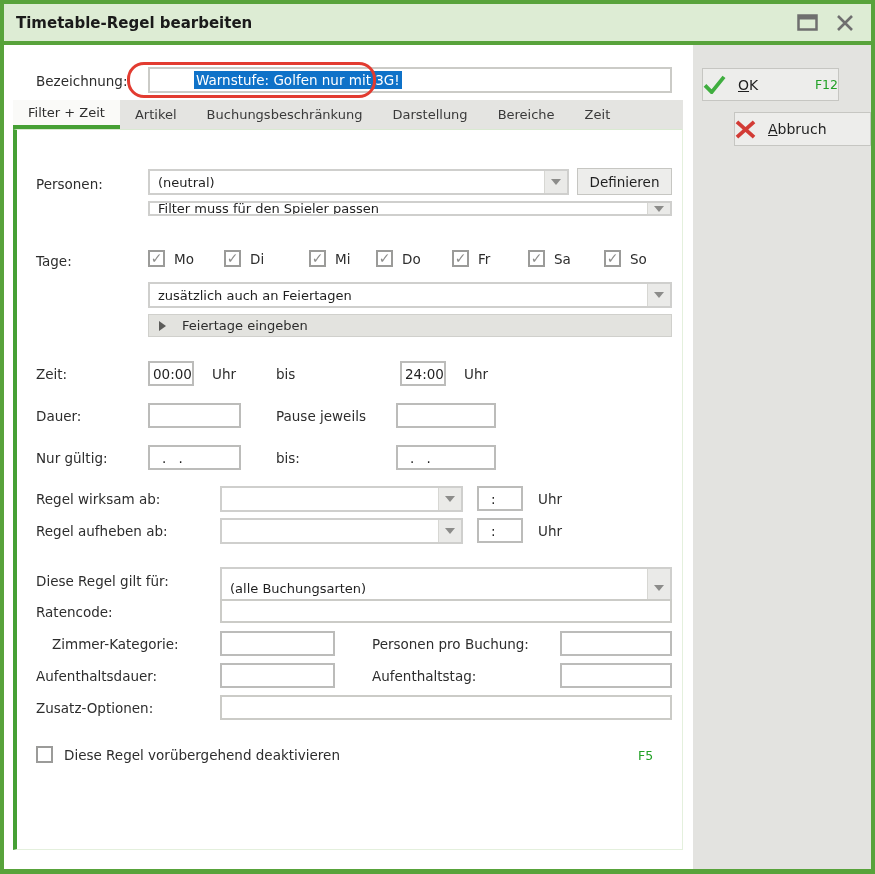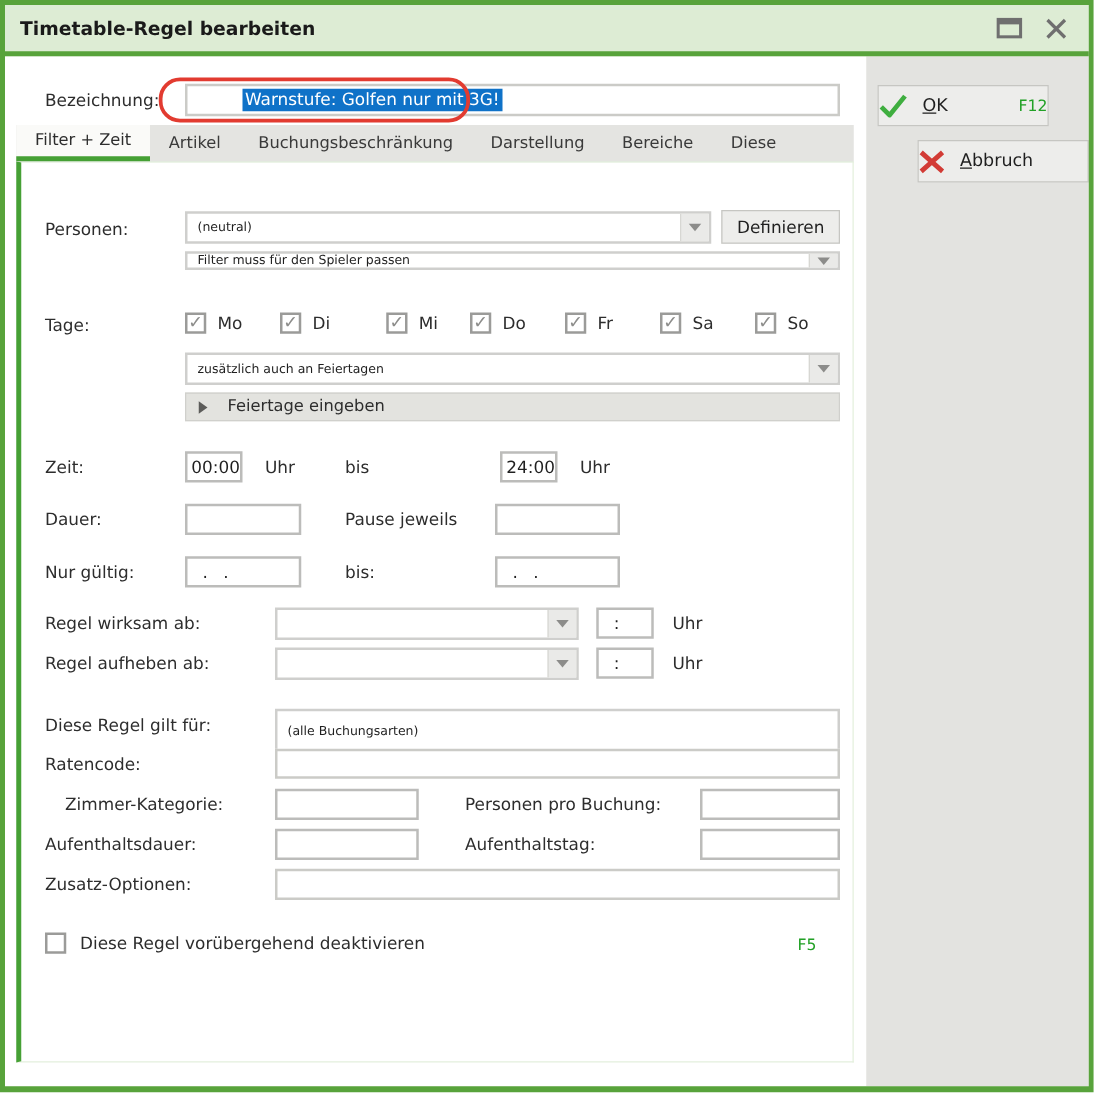--- a/index.html
+++ b/index.html
@@ -25,21 +25,21 @@
   .side-btn .ic{margin-right:12px;flex:0 0 auto;display:flex;}
   .hotkey{margin-left:auto;color:#22a126;font-size:12.5px;}
 
   
   .lbl{position:absolute;font-size:13.5px;color:#2d2d2d;white-space:nowrap;z-index:3;}
   .green-hot{position:absolute;font-size:12.5px;color:#22a126;z-index:3;}
   .inputbox{position:absolute;background:#fff;border:2px solid #bcbcba;box-sizing:border-box;
             font-size:13.5px;color:#1f1f1f;display:flex;align-items:center;padding:0 4px;z-index:3;}
   .inputbox.light{border-color:#cbcbc7;padding-left:44px;}
   .dropdown{position:absolute;display:flex;background:#fff;border:2px solid #cfcfcd;box-sizing:border-box;z-index:3;cursor:pointer;}
-  .dropdown .val{flex:1;display:flex;align-items:center;padding-left:8px;font-size:10px;color:#1f1f1f;overflow:hidden;white-space:nowrap;border-radius:10px;}
+  .dropdown .val{flex:1;display:flex;align-items:center;padding-left:8px;font-size:13px;color:#1f1f1f;overflow:hidden;white-space:nowrap;border-radius:10px;}
   .dropdown .dd-btn{width:22px;flex:0 0 auto;background:#eaeae8;border-left:1px solid #d7d7d3;
                     display:flex;align-items:center;justify-content:center;}
   .arrow-down{width:0;height:0;border-left:5px solid transparent;border-right:5px solid transparent;
               border-top:6px solid #8c8c8a;}
   .pushbtn{position:absolute;background:#ededeb;border:1px solid #c6c6c2;box-sizing:border-box;
            display:flex;align-items:center;justify-content:center;font-size:13.5px;color:#1f1f1f;z-index:3;cursor:pointer;}
 
   
   .tabbar{position:absolute;left:13px;top:100px;width:670px;height:29px;background:#e4e4e1;
           display:flex;z-index:3;}
@@ -119,21 +119,21 @@
     <span class="sel">Warnstufe: Golfen nur mit 3G!</span>
   </div>
   <div class="annotation"></div>
 
   <div class="tabbar">
     <div class="tab active">Filter + Zeit</div>
     <div class="tab">Artikel</div>
     <div class="tab">Buchungsbeschränkung</div>
     <div class="tab">Darstellung</div>
     <div class="tab">Bereiche</div>
-    <div class="tab">Diese</div>
+    <div class="tab">Zeit</div>
   </div>
   <div class="content-panel"></div>
 
   <span class="lbl" style="left:36px;top:176px;">Personen:</span>
   <div class="dropdown" style="left:148px;top:169px;width:421px;height:26px;">
     <span class="val">(neutral)</span>
     <span class="dd-btn">
         <span class="arrow-down"></span>
       </span>
   </div>
@@ -217,21 +217,21 @@
   <div class="dropdown" style="left:220px;top:518px;width:243px;height:26px;">
     <span class="val"></span>
     <span class="dd-btn">
         <span class="arrow-down"></span>
       </span>
   </div>
   <div class="inputbox" style="left:477px;top:518px;width:46px;height:25px;padding-left:12px;">:</div>
   <span class="lbl" style="left:538px;top:523px;">Uhr</span>
 
   <span class="lbl" style="left:36px;top:573px;">Diese Regel gilt für:</span>
-  <div class="dropdown" style="left:220px;top:567px;width:452px;height:42px;flex-direction:column;">
+  <div class="dropdown" style="left:220px;top:567px;width:452px;height:42px;">
     <span class="val">(alle Buchungsarten)</span>
     <span class="dd-btn">
         <span class="arrow-down"></span>
       </span>
   </div>
 
   <span class="lbl" style="left:36px;top:604px;">Ratencode:</span>
   <div class="inputbox light" style="left:220px;top:599px;width:452px;height:24px;"></div>
 
   <span class="lbl" style="left:52px;top:636px;">Zimmer-Kategorie:</span>

